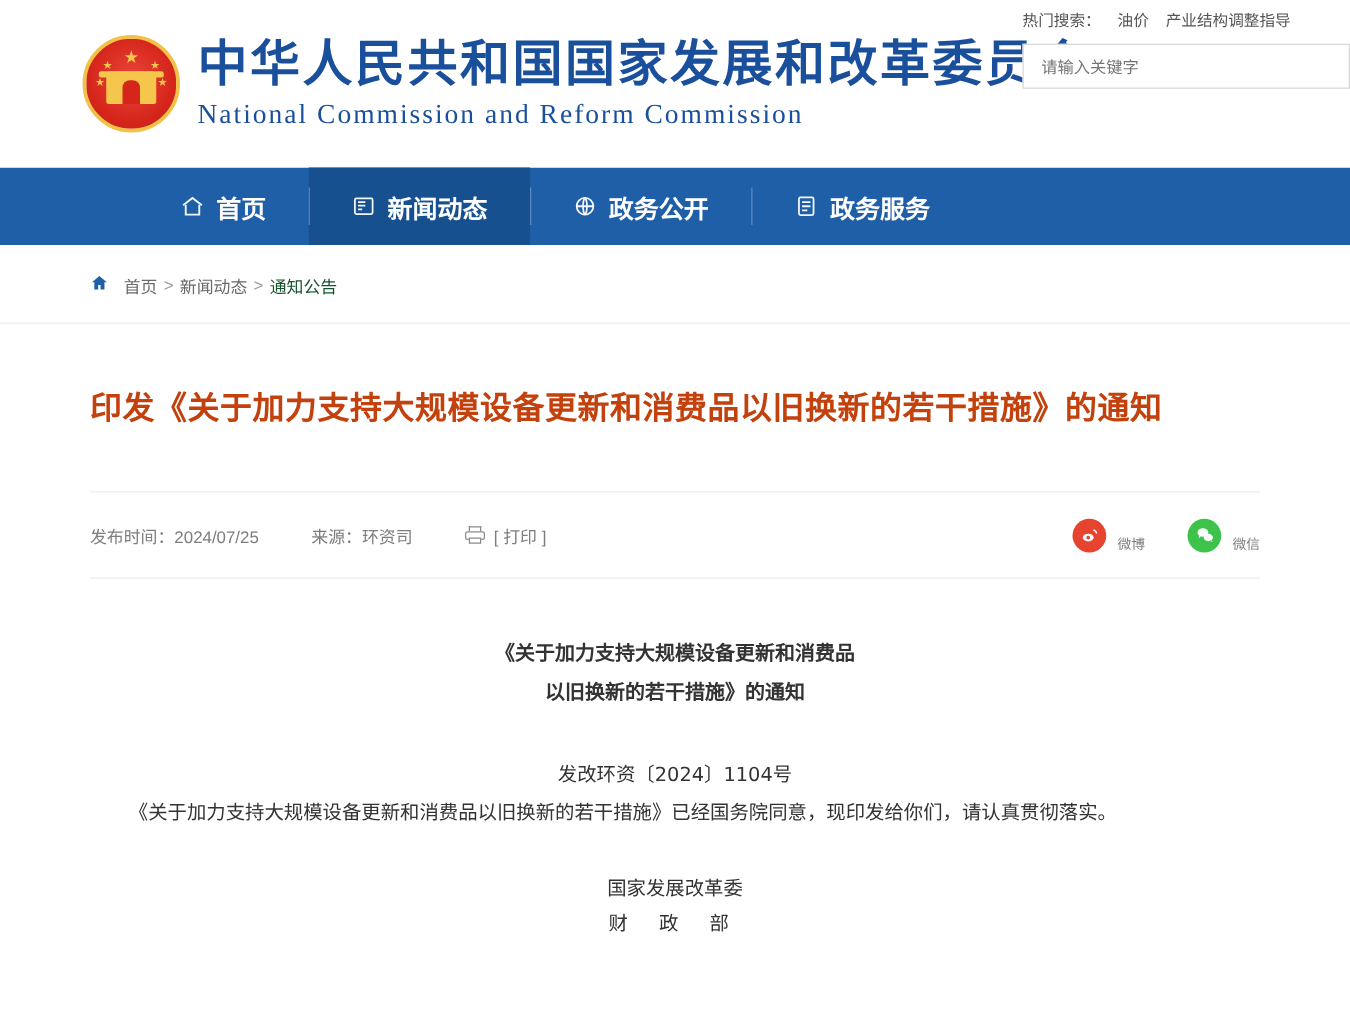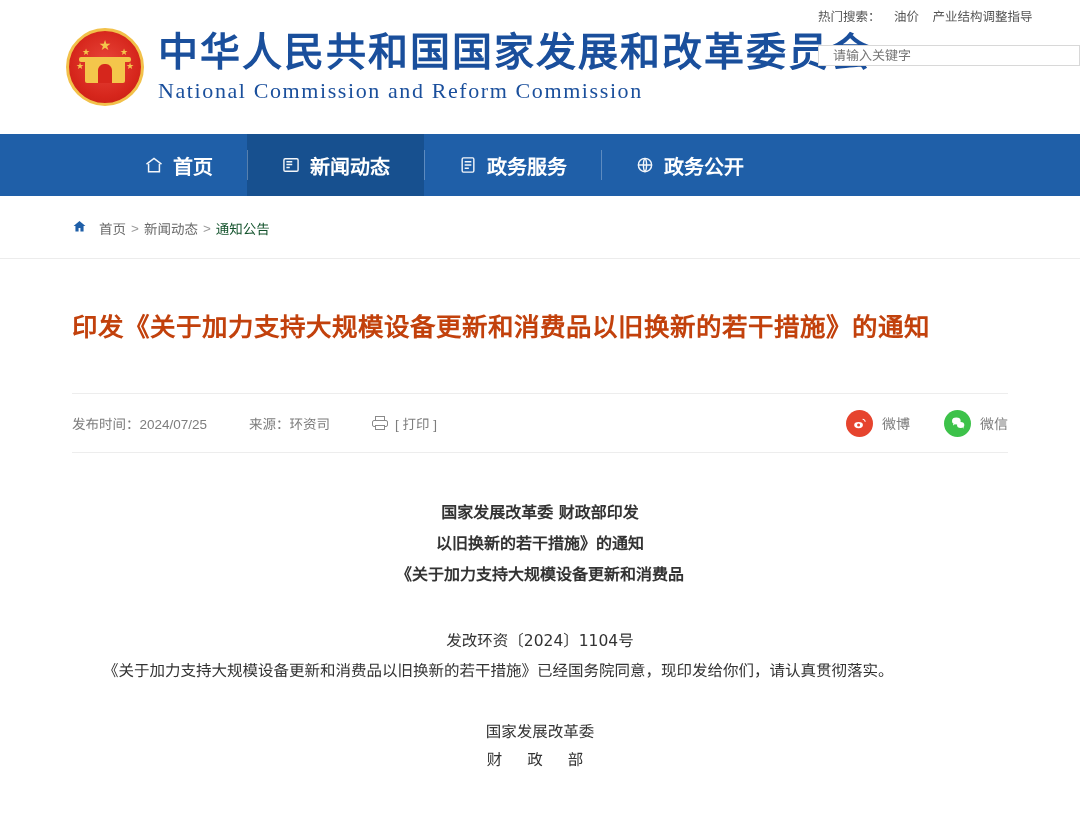--- a/index.html
+++ b/index.html
@@ -95,27 +95,27 @@
   .search-area {
     position: absolute;
     right: 0;
     top: 6px;
     width: 262px;
   }
   .hot-line {
     font-size: 12.5px;
     color: #6f6f6f;
     white-space: nowrap;
-    margin-bottom: 20px;
+    margin-bottom: 10px;
     overflow: hidden;
   }
   .hot-line .hot-label { color: #555; }
   .hot-line .hot-word { margin-left: 10px; color: #555; }
   .search-box {
-    height: 21px;
+    height: 36px;
     border: 1px solid #d8d8d8;
     background: #fff;
     display: flex;
     align-items: center;
     padding: 0 12px;
   }
   .search-box input {
     border: none;
     outline: none;
     font-size: 13px;
@@ -181,21 +181,21 @@
     font-weight: bold;
     color: #c2410c;
     line-height: 40px;
     padding: 48px 0 46px;
     letter-spacing: .5px;
     font-family: "DejaVu Sans", "Liberation Sans", sans-serif;
   }
   .meta {
     border-top: 1px solid #ededed;
     border-bottom: 1px solid #ededed;
-    height: 60px;
+    height: 70px;
     display: flex;
     align-items: center;
     font-size: 13.5px;
     color: #7d7d7d;
     position: relative;
   }
   .meta .m-item { margin-right: 42px; white-space: nowrap; }
   .meta .print {
     display: flex;
     align-items: center;
@@ -210,21 +210,21 @@
   .printer .top  { position: absolute; left: 3px; top: 0; width: 10px; height: 4px; border: 1.3px solid #8a8a8a; border-bottom: none; }
   .printer .out  { position: absolute; left: 3px; top: 9px; width: 10px; height: 5px; border: 1.3px solid #8a8a8a; background: #fff; }
 
   .share {
     position: absolute;
     right: 0;
     display: flex;
     align-items: center;
     gap: 34px;
   }
-  .share-item { display: flex; align-items: center; gap: 9px; font-size: 14px; color: #7d7d7d; cursor: pointer; }
+  .share-item { display: flex; align-items: flex-end; gap: 9px; font-size: 11px; color: #7d7d7d; cursor: pointer; }
   .circ { width: 27px; height: 27px; border-radius: 50%; display: flex; align-items: center; justify-content: center; color: #fff; font-size: 14px; }
   .circ.weibo { background: #e6442e; }
   .circ.wechat { background: #3dc24a; }
 
   
   .doc { padding: 44px 72px 0; font-size: 15.5px; color: #333; line-height: 30px; font-family: "DejaVu Sans", "Liberation Sans", sans-serif; }
   .doc-center { text-align: center; }
   .doc-head {
     font-weight: bold;
     font-size: 16px;
@@ -281,34 +281,34 @@
       <svg viewBox="0 0 24 24" width="20" height="20" fill="none" stroke="#ffffff" stroke-width="1.7">
           <rect x="3.5" y="4.5" width="17" height="15" rx="1.5"></rect>
           <path d="M6.5 8h7M6.5 11.5h7M6.5 15h4"></path>
         </svg>
     </span>
     <span>新闻动态</span>
   </div>
   <div class="nav-item">
     <span class="nav-icon">
       <svg viewBox="0 0 24 24" width="20" height="20" fill="none" stroke="#ffffff" stroke-width="1.7">
-          <rect x="5" y="3.5" width="14" height="17" rx="1.5"></rect>
-          <path d="M8 8h8M8 12h8M8 16h5"></path>
-        </svg>
-    </span>
-    <span>政务服务</span>
+          <circle cx="12" cy="12" r="8"></circle>
+          <path d="M4 12h16M12 4c2.5 2.7 2.5 13.3 0 16M12 4c-2.5 2.7-2.5 13.3 0 16"></path>
+        </svg>
+    </span>
+    <span>政务公开</span>
   </div>
   <div class="nav-item">
     <span class="nav-icon">
       <svg viewBox="0 0 24 24" width="20" height="20" fill="none" stroke="#ffffff" stroke-width="1.7">
-          <circle cx="12" cy="12" r="8"></circle>
-          <path d="M4 12h16M12 4c2.5 2.7 2.5 13.3 0 16M12 4c-2.5 2.7-2.5 13.3 0 16"></path>
-        </svg>
-    </span>
-    <span>政务公开</span>
+          <rect x="5" y="3.5" width="14" height="17" rx="1.5"></rect>
+          <path d="M8 8h8M8 12h8M8 16h5"></path>
+        </svg>
+    </span>
+    <span>政务服务</span>
   </div>
 </div>
 
 <div class="crumb-wrap">
   <div class="crumb">
     <span class="home-ico">
       <svg viewBox="0 0 24 24" width="15" height="15" fill="#1f5fa8">
           <path d="M12 3 2.5 11h3v9h5v-5.5h3V20h5v-9h3z"></path>
         </svg>
     </span>
@@ -356,23 +356,22 @@
             </svg>
         </span>
         <span>微信</span>
       </span>
     </div>
   </div>
 </div>
 
 <div class="doc">
   <div class="doc-center doc-head">
-    <div>国家发展改革委 财政部印发</div>
+    <div>《关于加力支持大规模设备更新和消费品</div>
     <div>以旧换新的若干措施》的通知</div>
-    <div>《关于加力支持大规模设备更新和消费品</div>
   </div>
 
   <div class="doc-num">发改环资〔2024〕1104号</div>
 
   <div class="doc-para">《关于加力支持大规模设备更新和消费品以旧换新的若干措施》已经国务院同意，现印发给你们，请认真贯彻落实。</div>
 
   <div class="sign">
     <div>国家发展改革委</div>
     <div class="spaced">财 政 部</div>
 

